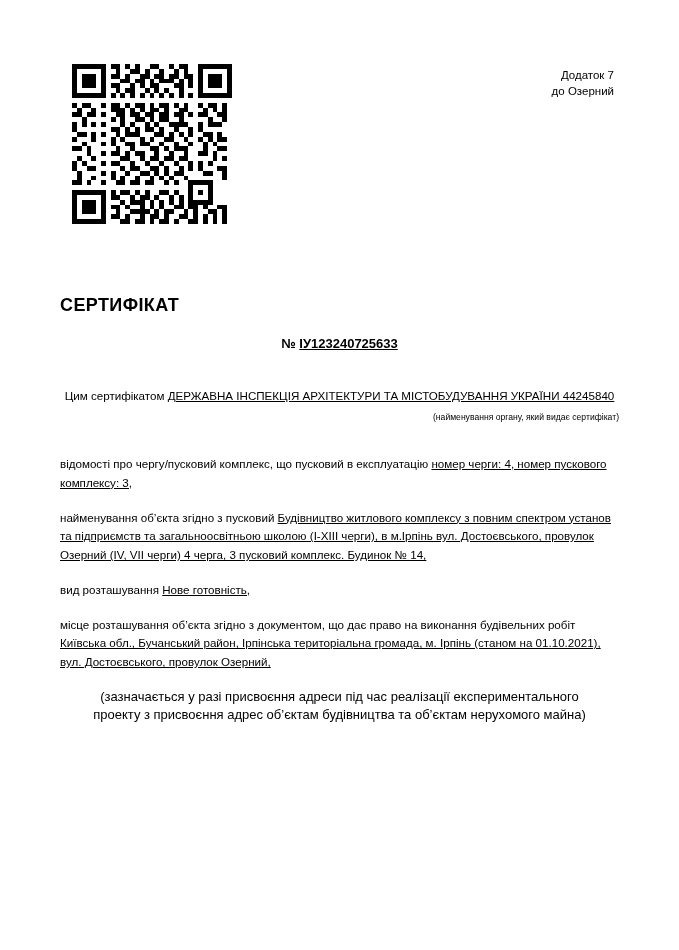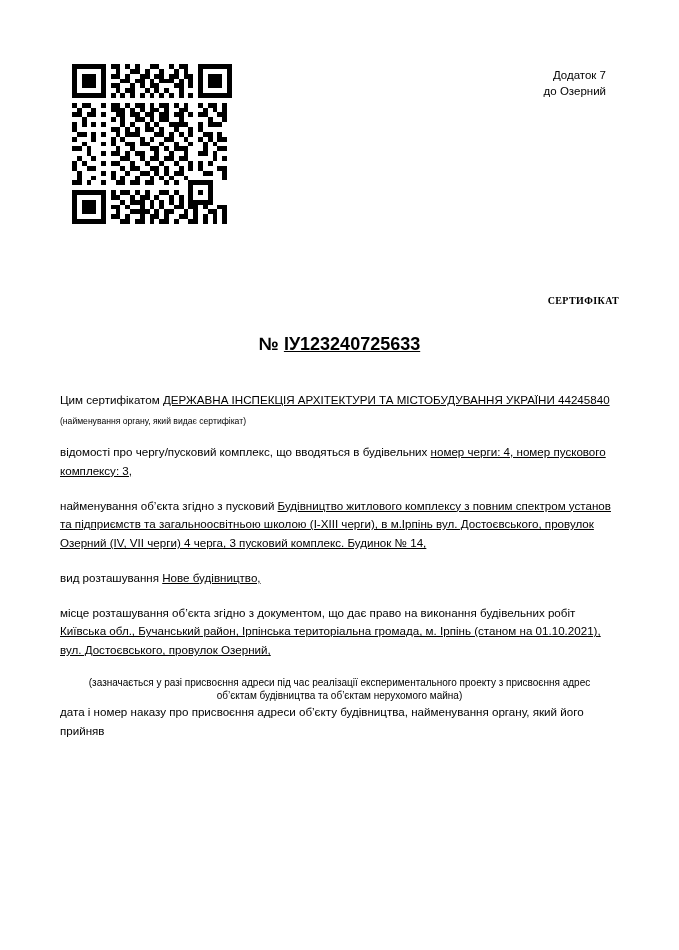--- a/index.html
+++ b/index.html
@@ -30,75 +30,76 @@
   .qr {
     position: absolute;
     left: 12px;
     top: 64px;
     width: 160px;
     height: 160px;
     image-rendering: pixelated;
   }
   .appendix {
     position: absolute;
-    right: 13px;
+    right: 5px;
     top: 68px;
     text-align: right;
     font-size: 11.5px;
     line-height: 1.35;
   }
   
   .title {
-    text-align: right;
+    text-align: left;
     font-weight: bold;
-    font-size: 10px;
+    font-size: 18px;
     letter-spacing: 0.4px;
     margin-top: 95px;
-    font-family: Liberation Serif, serif;
   }
   .doc-number {
     text-align: center;
     font-weight: bold;
-    font-size: 18px;
-    margin-top: 28px;
+    font-size: 13px;
+    margin-top: 20px;
   }
   .doc-number .num {
     text-decoration: underline;
   }
   
   .body-block {
     margin-top: 36px;
     font-size: 11.6px;
     line-height: 1.62;
     text-align: left;
   }
   .para {
     margin-bottom: 16px;
   }
   .para.tight {
     margin-bottom: 6px;
+    text-align: center;
   }
   .u {
     text-decoration: underline;
   }
   .caption {
-    text-align: left;
+    text-align: right;
     font-size: 8.6px;
     line-height: 1.3;
     margin-top: 2px;
-    margin-bottom: 16px;
+    margin-bottom: 32px;
   }
   .indent {
     text-indent: 26px;
   }
   .small-note {
     text-align: center;
-    font-size: 10px;
+    font-size: 13px;
     line-height: 1.35;
     margin-top: 1px;
+    margin-bottom: 16px;
     padding: 0 20px;
   }
 </style>
 </head>
 <body>
 
 <div class="page">
 
   <div class="header-zone">
     <svg class="qr" viewBox="0 0 33 33" shape-rendering="crispEdges">
@@ -397,33 +398,32 @@
 
   <div class="body-block">
 
     <div class="para tight">
       <span>Цим сертифікатом </span><span class="u">ДЕРЖАВНА ІНСПЕКЦІЯ АРХІТЕКТУРИ ТА МІСТОБУДУВАННЯ УКРАЇНИ 44245840</span>
     </div>
     <div class="caption">(найменування органу, який видає сертифікат)</div>
 
 
     <div class="para">
-      <span>відомості про чергу/пусковий комплекс, що вводяться в будівельних </span><span class="u">номер черги: 4, номер пускового комплексу: 3,</span>
+      <span>відомості про чергу/пусковий комплекс, що пусковий в експлуатацію </span><span class="u">номер черги: 4, номер пускового комплексу: 3,</span>
     </div>
 
     <div class="para">
       <span>найменування об’єкта згідно з пусковий </span><span class="u">Будівництво житлового комплексу з повним спектром установ та підприємств та загальноосвітньою школою (I-XIII черги), в м.Ірпінь вул. Достоєвського, провулок Озерний (IV, VII черги) 4 черга, 3 пусковий комплекс. Будинок № 14,</span>
     </div>
 
     <div class="para">
-      <span>вид розташування </span><span class="u">Нове будівництво,</span>
+      <span>вид розташування </span><span class="u">Нове готовність,</span>
     </div>
 
     <div class="para">
       <span>місце розташування об’єкта згідно з документом, що дає право на виконання будівельних робіт </span><span class="u">Київська обл., Бучанський район, Ірпінська територіальна громада, м. Ірпінь (станом на 01.10.2021), вул. Достоєвського, провулок Озерний,</span>
     </div>
 
     <div class="small-note">(зазначається у разі присвоєння адреси під час реалізації експериментального проекту з присвоєння адрес об’єктам будівництва та об’єктам нерухомого майна)</div>
 
-    <div class="para">дата і номер наказу про присвоєння адреси об’єкту будівництва, найменування органу, який його прийняв</div>
 
   </div>
 </div>
 
 </body></html>

